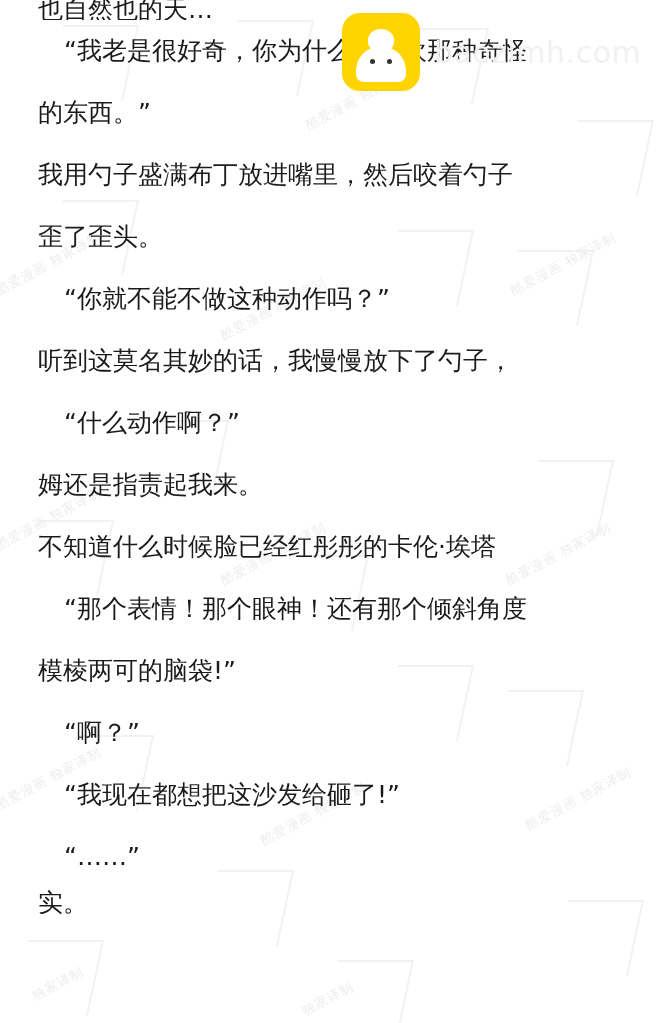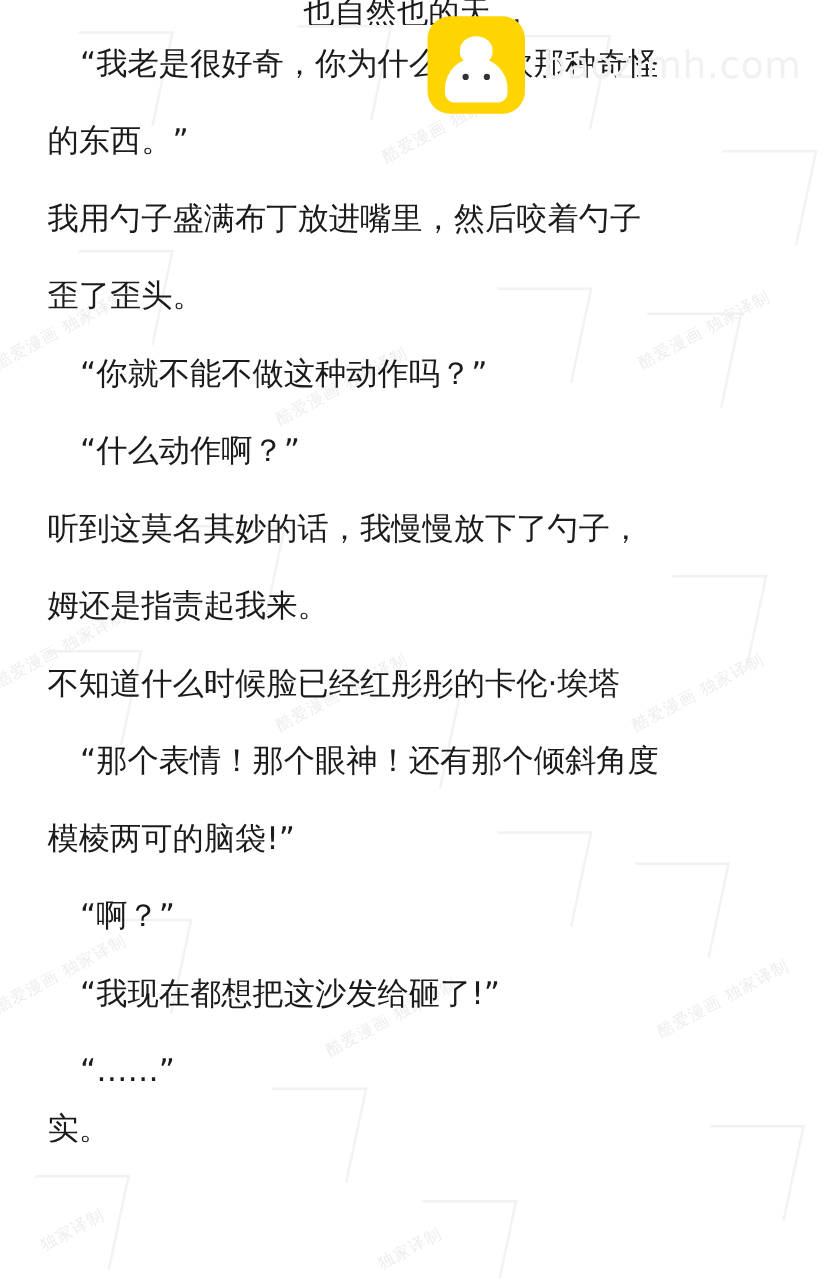--- a/index.html
+++ b/index.html
@@ -56,21 +56,20 @@
     font-family: "DejaVu Sans", "Liberation Sans", sans-serif;
   }
   .line.indent {
     padding-left: 26px;
   }
   .line.clipped-top {
     height: 20px;
     line-height: 20px;
     overflow: hidden;
     font-size: 25px;
-    text-align: center;
   }
   .line.clipped-bottom {
     height: 26px;
     line-height: 30px;
     overflow: hidden;
   }
 
   
   .logo-badge {
     position: absolute;
@@ -173,22 +172,22 @@
     <div class="logo-text">baozimh.com</div>
   </div>
 
   <div class="content" id="content">
       <div class="line clipped-top">也自然也的天…</div>
       <div class="line indent">“我老是很好奇，你为什么会喜欢那种奇怪</div>
       <div class="line">的东西。”</div>
       <div class="line">我用勺子盛满布丁放进嘴里，然后咬着勺子</div>
       <div class="line">歪了歪头。</div>
       <div class="line indent">“你就不能不做这种动作吗？”</div>
+      <div class="line">听到这莫名其妙的话，我慢慢放下了勺子，</div>
       <div class="line indent">“什么动作啊？”</div>
-      <div class="line">听到这莫名其妙的话，我慢慢放下了勺子，</div>
       <div class="line">姆还是指责起我来。</div>
       <div class="line">不知道什么时候脸已经红彤彤的卡伦·埃塔</div>
       <div class="line indent">“那个表情！那个眼神！还有那个倾斜角度</div>
       <div class="line">模棱两可的脑袋!”</div>
       <div class="line indent">“啊？”</div>
       <div class="line indent">“我现在都想把这沙发给砸了!”</div>
       <div class="line indent">“……”</div>
       <div class="line clipped-bottom">实。</div>
     </div>
 

